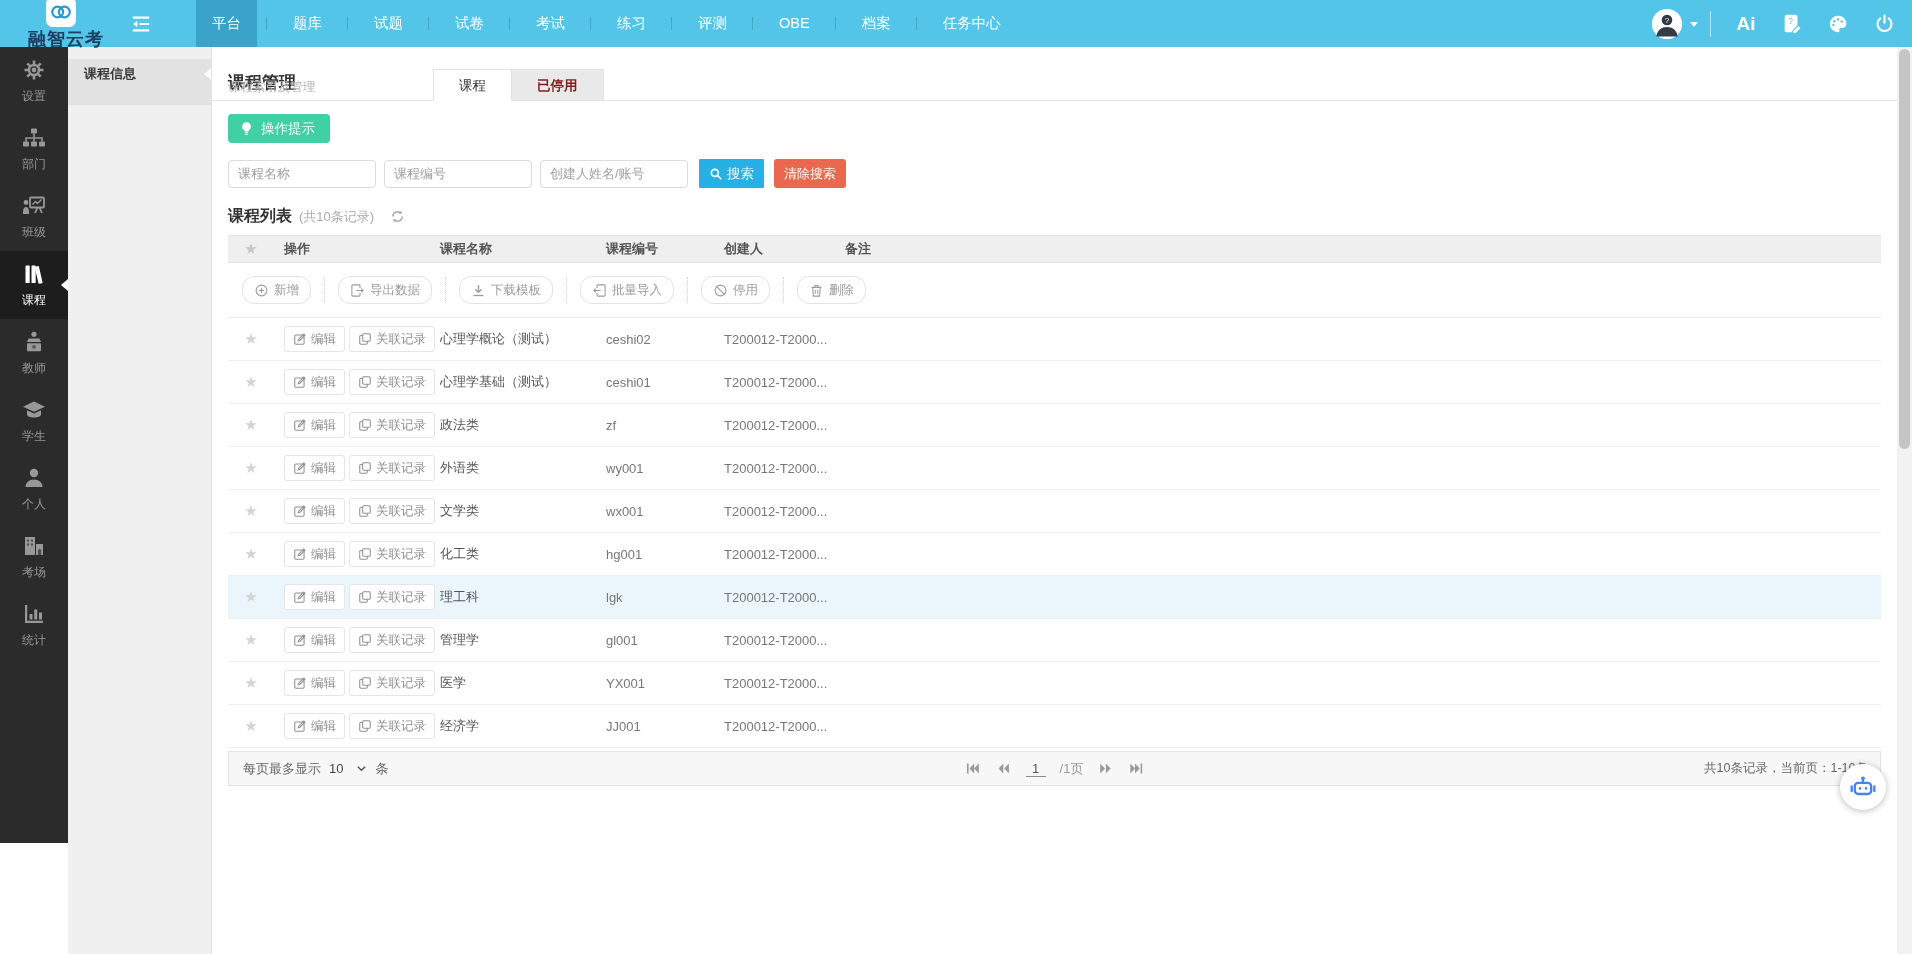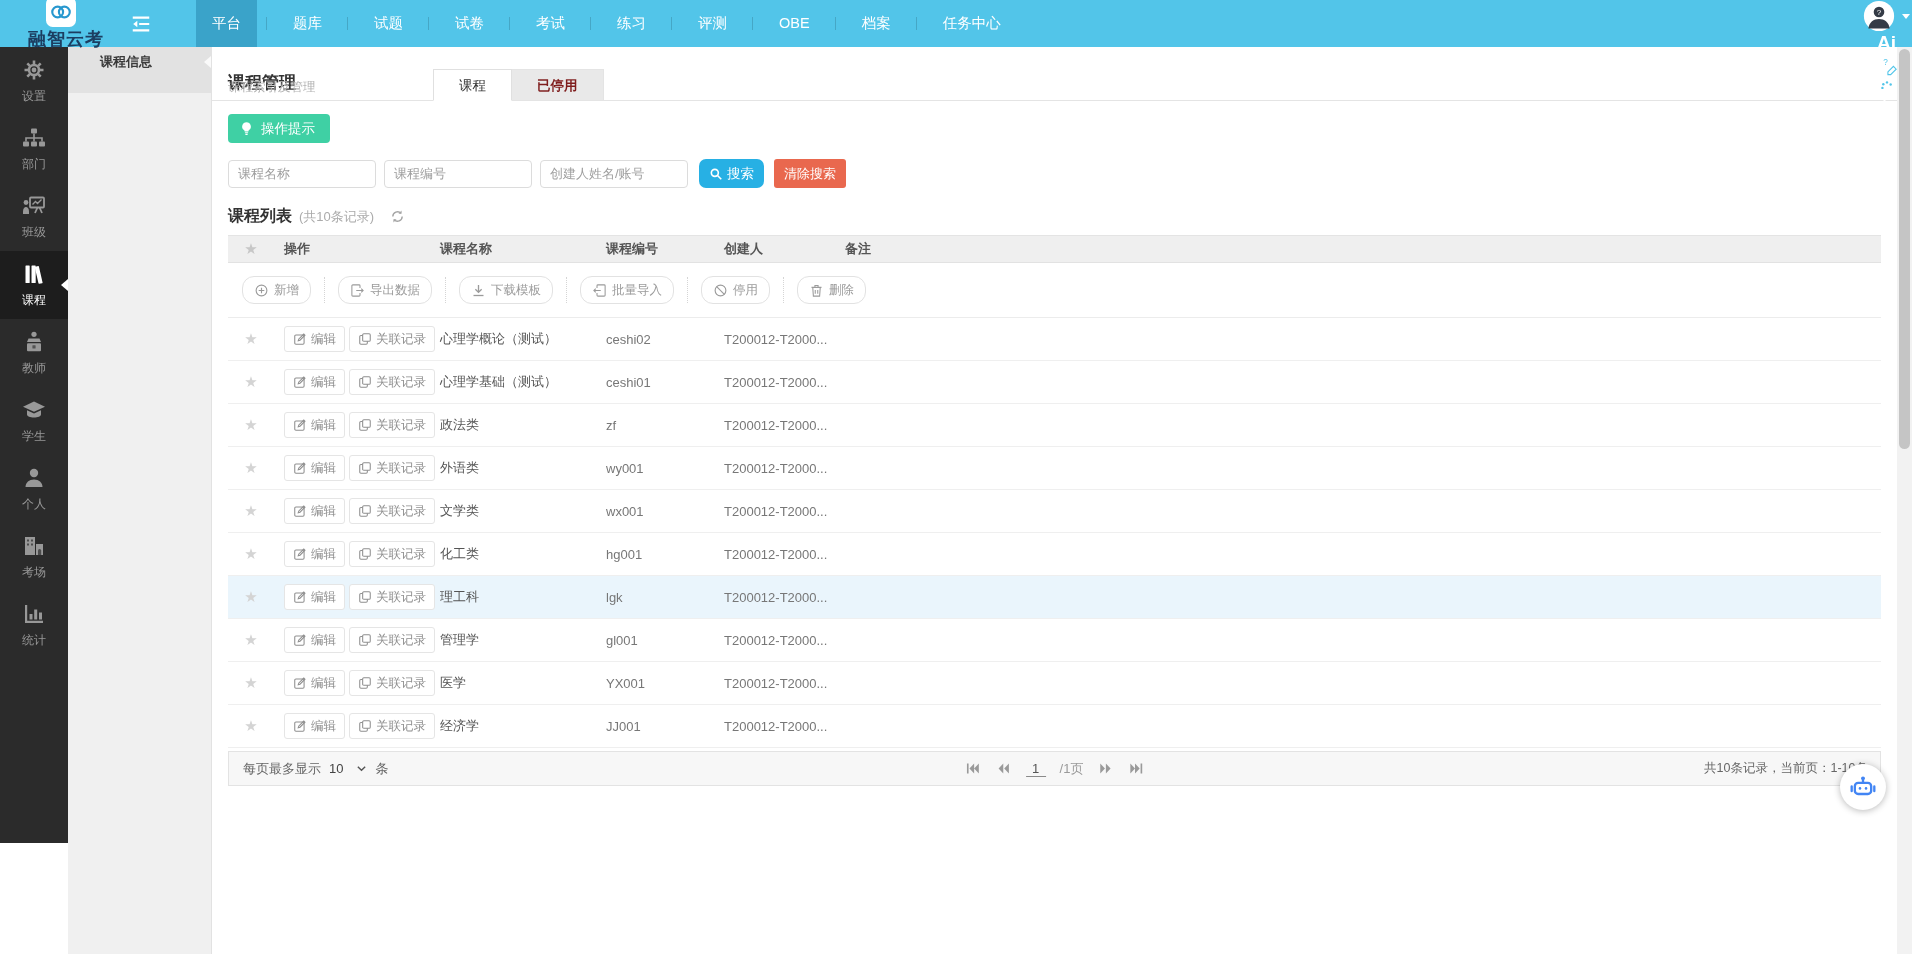--- a/index.html
+++ b/index.html
@@ -15,21 +15,21 @@
     background:var(--c-topbar,#52c5e9); display:flex; align-items:center; z-index:20; }
   .logo-wrap { display:flex; align-items:center; padding-left:18px;flex-direction:column; }
   .logo-text { color:#1c3e61; font-size:18px; font-weight:bold; margin-left:10px; letter-spacing:1px; }
   .collapse-btn { margin-left:26px; width:22px; height:22px; cursor:pointer; }
   .nav { display:flex; height:47px; margin-left:34px; align-items:center; }
   .nav-item { position:relative; height:47px; line-height:47px; padding:0 16px; margin:0 10px;
     color:#fff; font-size:14.5px; cursor:pointer; white-space:nowrap; }
   .nav-item.active { background:var(--c-topbar_active,#3aa3c9); }
   .nav-item + .nav-item::before { content:""; position:absolute; left:-11px; top:17px;
     width:1px; height:13px; background:rgba(0,0,0,.15); }
-  .topbar-right { position:absolute; right:0; top:0; height:47px; display:flex; align-items:center;flex-direction:column; }
+  .topbar-right { position:absolute; right:0; top:0; height:47px; display:flex; align-items:center; }
   .avatar-wrap { display:flex; align-items:center; cursor:pointer; }
   .caret-down { width:0; height:0; border:4px solid transparent; border-top:5px solid #fff;
     margin-left:7px; margin-top:5px; }
   .tb-divider { width:1px; height:26px; background:rgba(255,255,255,.55); margin:0 12px; }
   .tb-btn { width:24px; height:26px; margin:0 11px; cursor:pointer; display:flex;
     align-items:center; justify-content:center; }
   .tb-btn:last-child { margin-right:16px; }
   .ai-label { color:#fff; font-size:19px; font-weight:bold; }
 
   
@@ -39,22 +39,22 @@
     align-items:center; justify-content:center; color:#989898; cursor:pointer; }
   .side-item .ic { width:24px; height:24px; }
   .side-item span { font-size:12px; margin-top:6px; }
   .side-item.active { background:#1d1d1d; color:#fff; }
   .side-item.active::after { content:""; position:absolute; right:0; top:50%; margin-top:-6px;
     border:6px solid transparent; border-right:7px solid #fff; border-left:none; }
 
   
   .subsidebar { position:absolute; left:68px; top:47px; width:144px; height:907px;
     background:#f0f0f0; border-right:1px solid #e2e2e2; z-index:5; }
-  .subside-item { position:relative; margin-top:0; height:46px; line-height:30px;
-    padding-left:32px; font-size:13px; font-weight:bold; color:#3a3a3a;
+  .subside-item { position:relative; margin-top:12px; height:46px; line-height:30px;
+    padding-left:16px; font-size:13px; font-weight:bold; color:#3a3a3a;
     background:#e2e2e2; cursor:pointer; }
   .subside-item::after { content:""; position:absolute; right:0; top:9px;
     border:6px solid transparent; border-right:7px solid #fafafa; border-left:none; }
 
   
   .main { position:absolute; left:212px; top:47px; width:1685px; height:907px; background:#fff; }
   .page-header { position:relative; height:54px; border-bottom:1px solid #e4e4e4; }
   .page-title { position:absolute; left:16px; top:24px; font-size:17px; font-weight:bold; color:#333; }
   .page-subtitle { position:absolute; left:16px; top:32px; font-size:12.5px; color:#b3b3b3; }
   .tabs { position:absolute; left:221px; bottom:-1px; display:flex; align-items:flex-end; }
@@ -67,21 +67,21 @@
   .hint-btn { margin-top:13px; display:inline-flex; align-items:center; gap:7px; height:29px;
     padding:0 15px 0 11px; background:var(--c-green,#3fd0a4); color:#fff; border:none;
     border-radius:4px; font-size:13.5px; cursor:pointer; }
   .hint-btn .ic { width:15px; height:15px; }
 
   .search-row { margin-top:16px; display:flex; align-items:center; }
   .s-input { height:28px; width:148px; border:1px solid #dcdcdc; border-radius:4px;
     padding:0 9px; font-size:13px; color:#333; margin-right:8px; outline:none; background:#fff; }
   .s-input::placeholder { color:#9e9e9e; }
   .btn-search { display:inline-flex; align-items:center; gap:4px; height:29px; padding:0 10px;
-    background:var(--c-blue,#27b0e4); color:#fff; border:none; border-radius:7px;
+    background:var(--c-blue,#27b0e4); color:#fff; border:none; border-radius:1px;
     font-size:13.5px; cursor:pointer; margin-left:3px; }
   .btn-search .ic { width:14px; height:14px; }
   .btn-clear { height:29px; padding:0 10px; background:var(--c-red,#e9684e); color:#fff;
     border:none; border-radius:3px; font-size:13px; cursor:pointer; margin-left:10px; }
 
   .list-head { margin-top:18px; display:flex; align-items:baseline; }
   .list-title { font-size:16px; font-weight:bold; color:#333; }
   .list-count { font-size:13px; color:#ababab; margin-left:7px; }
   .refresh-btn { margin-left:16px; cursor:pointer; align-self:center; width:15px; height:15px; }
 

